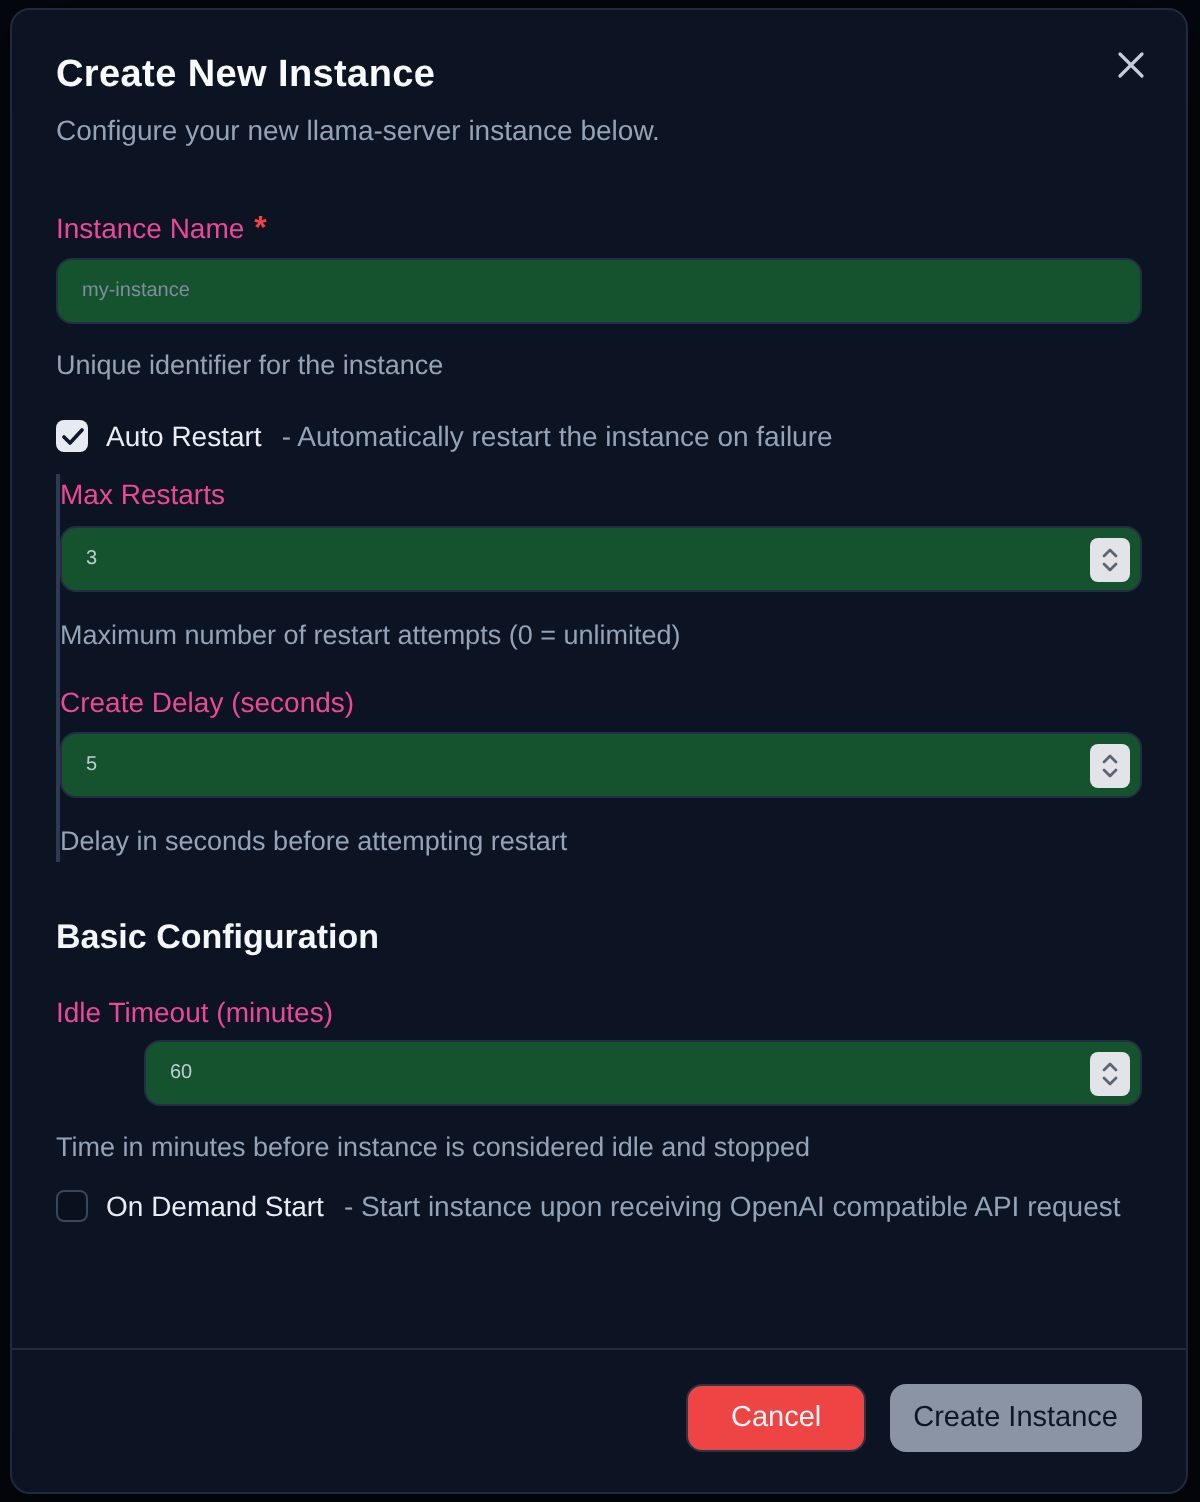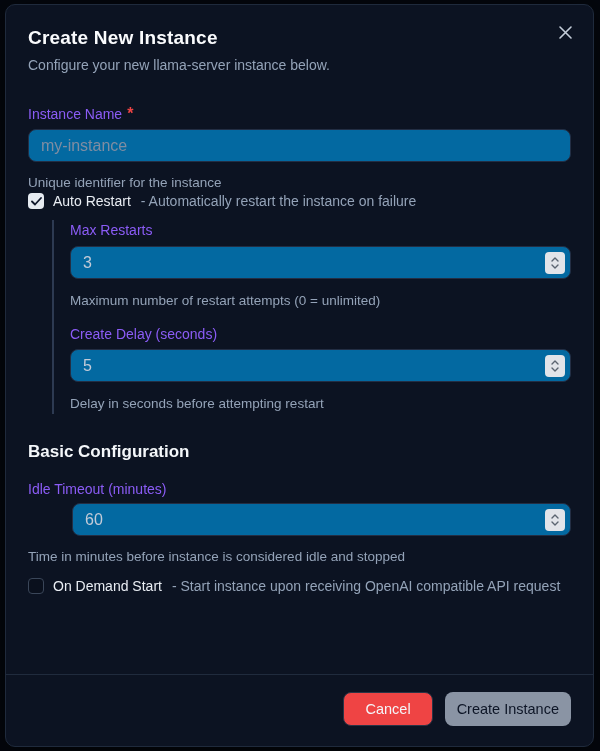--- a/index.html
+++ b/index.html
@@ -13,48 +13,48 @@
   }
   .dlg-header { flex:none; padding:20px 22px 0; position:relative; }
   .dlg-title  { font-size:19px; font-weight:700; color:#fafbfd; line-height:25px; letter-spacing:.2px; }
   .dlg-subtitle { margin-top:5px; font-size:14px; color:#94a3b8; line-height:20px; }
   .close-btn {
     position:absolute; top:15px; right:16px; width:24px; height:24px;
     display:flex; align-items:center; justify-content:center;
     background:none; border:none; cursor:pointer; color:#c4cdd9; border-radius:4px;
   }
   .dlg-scroll { flex:none; height:584px; overflow:hidden; padding:0 22px; }
-  .field-label { font-size:14px; font-weight:500; color:#8b5cf6; line-height:20px; }
+  .field-label { font-size:14px; font-weight:500; color:#ec4899; line-height:20px; }
   .required { color:#ef4444; margin-left:5px; font-weight:600; }
   .text-input, .num-wrap input {
-    width:100%; height:33px; background:#0369a1; border:1px solid #232e44;
-    border-radius:8px; color:#c3cbd8; font-size:16px; padding:0 12px;
+    width:100%; height:33px; background:#14532d; border:1px solid #232e44;
+    border-radius:8px; color:#c3cbd8; font-size:10px; padding:0 12px;
     font-family:"Liberation Sans", sans-serif; outline:none;
   }
   .text-input::placeholder { color:#7f8da2; opacity:1; }
   .help-text { font-size:13.5px; color:#94a3b8; line-height:20px; }
   .section-heading { font-size:17px; font-weight:700; color:#f4f7fa; line-height:24px; }
   .check-row { display:flex; align-items:center; }
   .checkbox {
     width:16px; height:16px; border-radius:4px; flex:none;
     display:flex; align-items:center; justify-content:center; cursor:pointer;
   }
   .checkbox.checked { background:#e6ebf1; }
   .checkbox.unchecked { background:#0a101d; border:1px solid #3a4References659; border:1px solid #3a4659; }
   .check-label { margin-left:9px; font-size:14px; font-weight:500; color:#e9edf3; }
   .check-desc { margin-left:10px; font-size:14px; color:#94a3b8; }
-  .indent-group { margin-left:24px; border-left:2px solid #2d3a52; padding-left:16px; }
+  .indent-group { border-left:2px solid #2d3a52; }
   .num-wrap { position:relative; }
   .spinner {
     position:absolute; right:6px; top:50%; transform:translateY(-50%);
     width:20px; height:22px; background:#e2e4e9; border-radius:4px;
     display:flex; align-items:center; justify-content:center; cursor:pointer;
   }
   .mt-29{margin-top:29px;} .mt-27{margin-top:27px;} .mt-26{margin-top:26px;}
-  .mt-17{} .mt-15{margin-top:15px;}
+  .mt-17{margin-top:17px;} .mt-15{margin-top:15px;}
   .mt-13{margin-top:13px;} .mt-12{margin-top:12px;} .mt-11{margin-top:11px;}
   .mt-6{margin-top:6px;} .mt-5{margin-top:5px;} .mt-4{margin-top:4px;padding-left:44px;}
   .dlg-footer {
     margin-top:auto; flex:none; border-top:1px solid #202b3d;
     padding:17px 22px 20px; display:flex; justify-content:flex-end; gap:12px;
   }
   .btn { height:34px; border-radius:8px; font-size:14.5px; font-weight:500;
          font-family:"Liberation Sans", sans-serif; cursor:pointer; }
   .btn-cancel { background:#ef4444; border:1px solid #2a3446; color:#f4f6f9; padding:0 21px; }
   .btn-create { background:#8a94a4; border:none; color:#0d1526; padding:0 12px; }

